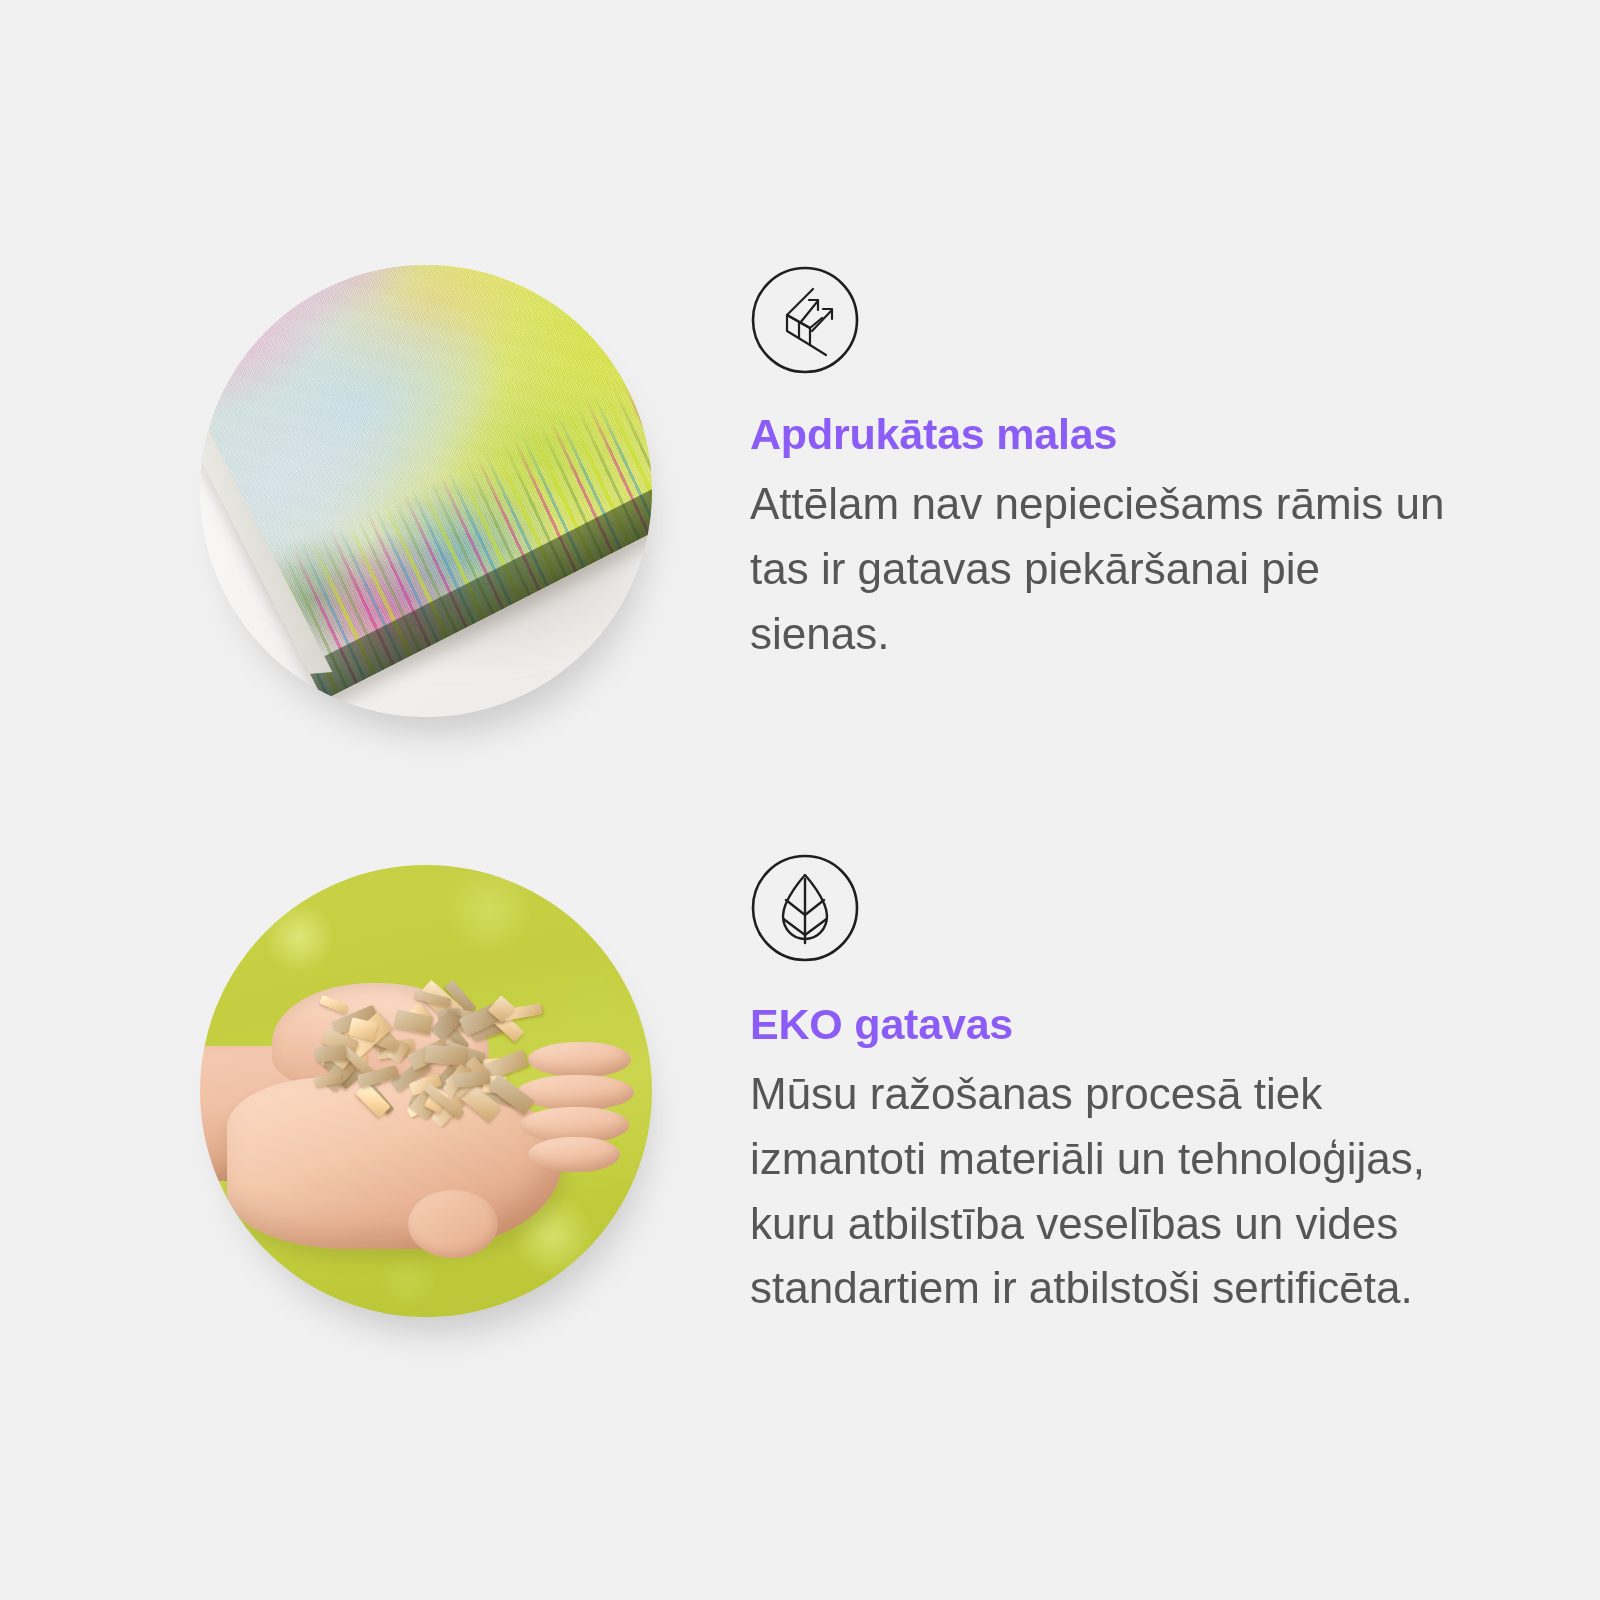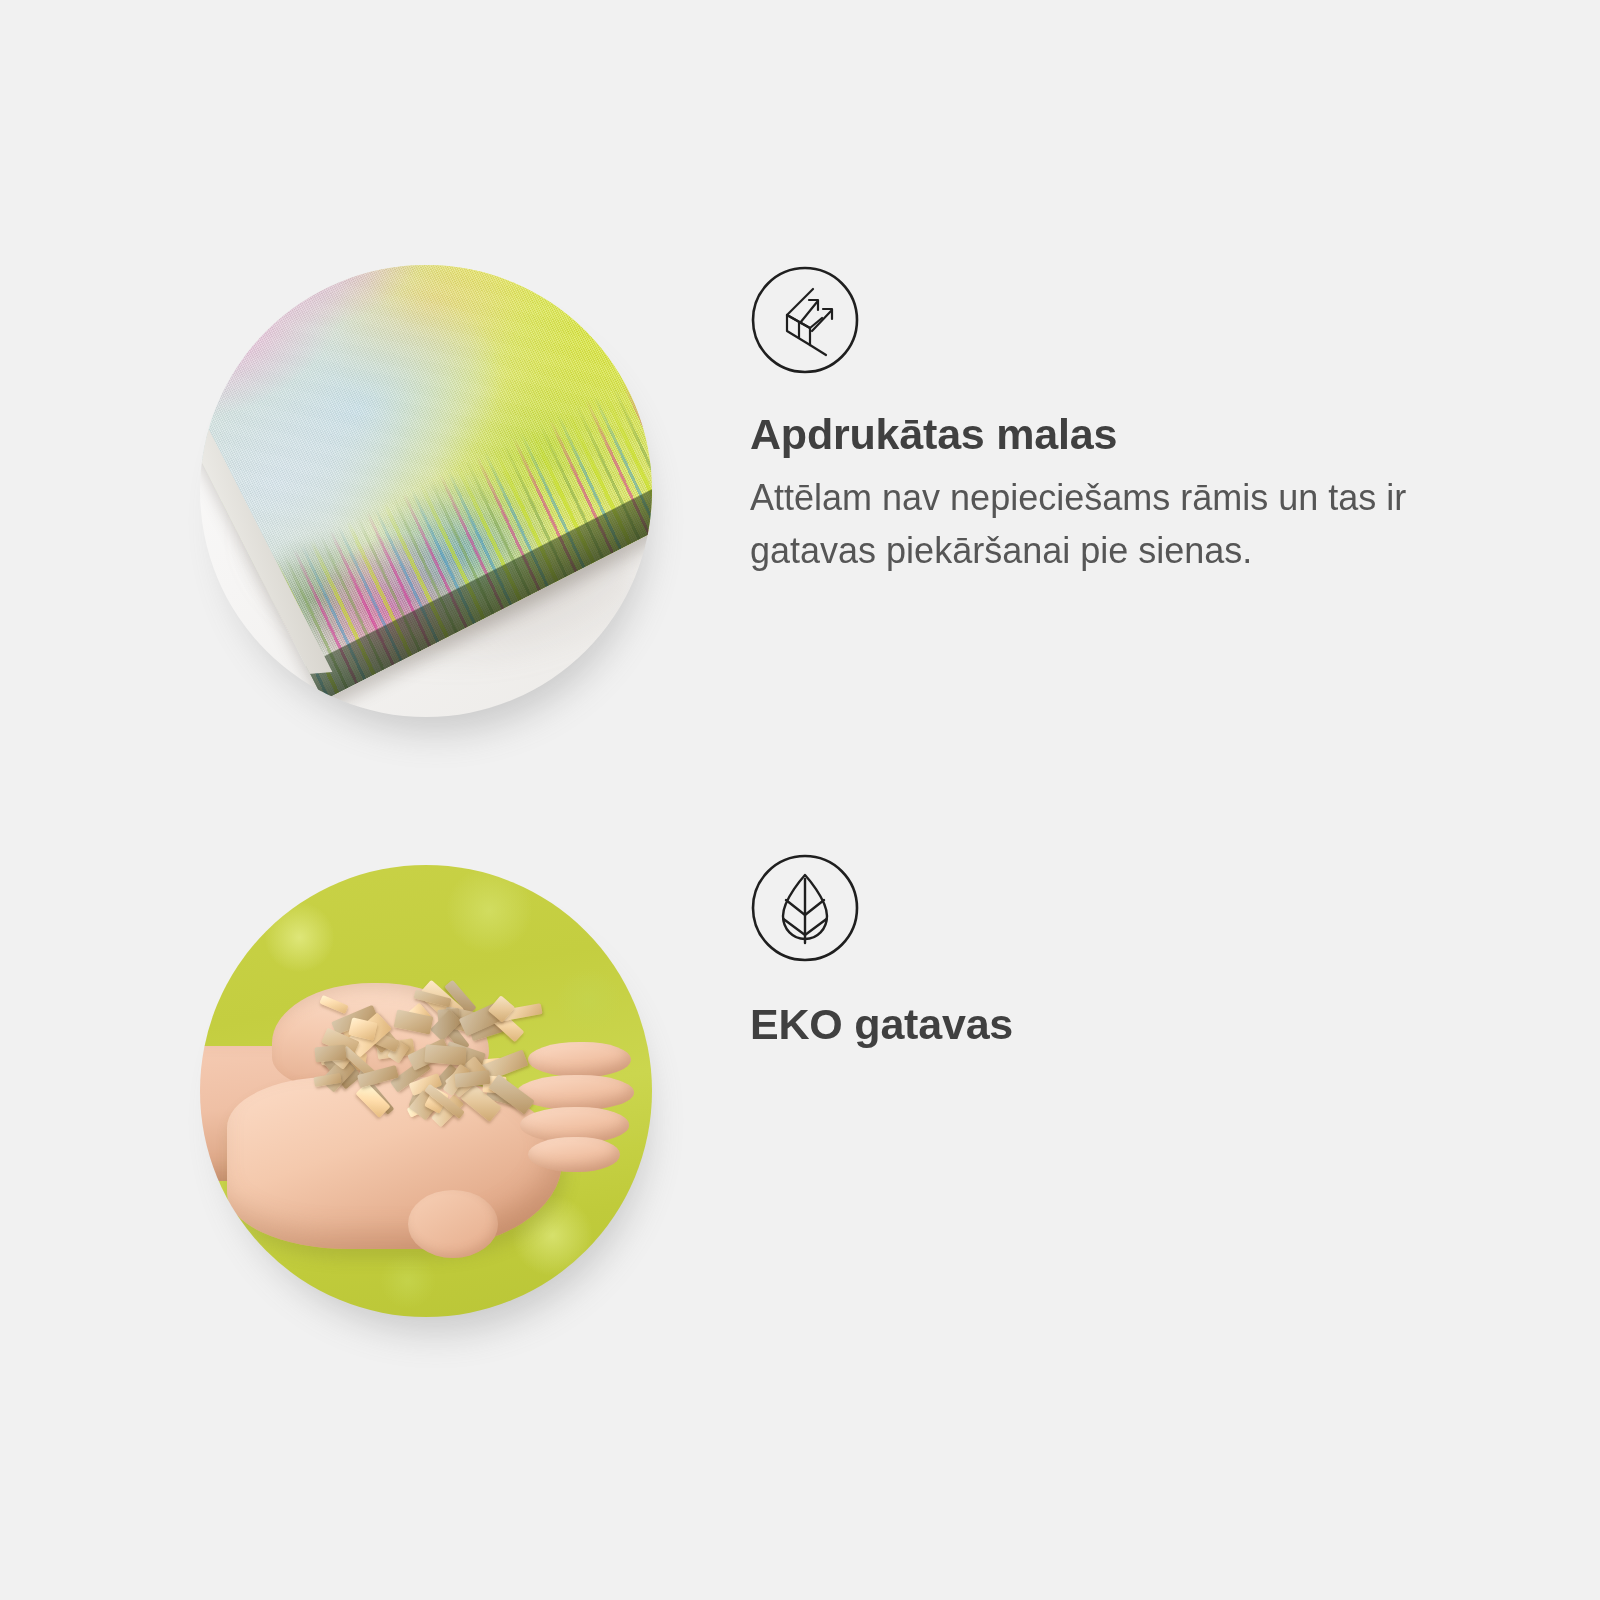--- a/index.html
+++ b/index.html
@@ -244,27 +244,27 @@
   }
   .icon-badge {
     width: 110px;
     height: 110px;
     display: block;
   }
   .title {
     margin: 36px 0 0 0;
     font-size: 43px;
     font-weight: 700;
-    color: #404040;
+    color: #8b5cf6;
     letter-spacing: -0.2px;
     line-height: 1.1;
   }
   .body {
     margin: 14px 0 0 0;
-    font-size: 36px;
+    font-size: 44px;
     font-weight: 400;
     color: #565656;
     line-height: 1.47;
     max-width: 705px;
   }
   .feature-2 .text-col { top: -12px; }
   .feature-2 .title { margin-top: 38px; }
 </style>
 </head>
 <body>
@@ -396,16 +396,17 @@
       <span class="icon-badge">
         <svg viewBox="0 0 110 110" width="110" height="110" aria-hidden="true">
           <circle cx="55" cy="55" r="52" fill="none" stroke="#1f1f1f" stroke-width="2.6"></circle>
           <path d="M55 22 C55 22 33 46 33 63 C33 76 42.8 86 55 86 C67.2 86 77 76 77 63 C77 46 55 22 55 22 Z" fill="none" stroke="#1f1f1f" stroke-width="2.4" stroke-linejoin="round"></path>
           <path d="M55 26 L55 90" fill="none" stroke="#1f1f1f" stroke-width="2.4" stroke-linecap="round"></path>
           <path d="M36 47 L55 62 L74 47" fill="none" stroke="#1f1f1f" stroke-width="2.4" stroke-linecap="round" stroke-linejoin="round"></path>
           <path d="M33.5 66 L55 82 L76.5 66" fill="none" stroke="#1f1f1f" stroke-width="2.4" stroke-linecap="round" stroke-linejoin="round"></path>
         </svg>
       </span>
       <h2 class="title">EKO gatavas</h2>
+      <p class="body">Mūsu ražošanas procesā tiek izmantoti materiāli un tehnoloģijas, kuru atbilstība veselības un vides standartiem ir atbilstoši sertificēta.</p>
     </div>
   </section>
 
 </div>
 
 </body></html>

